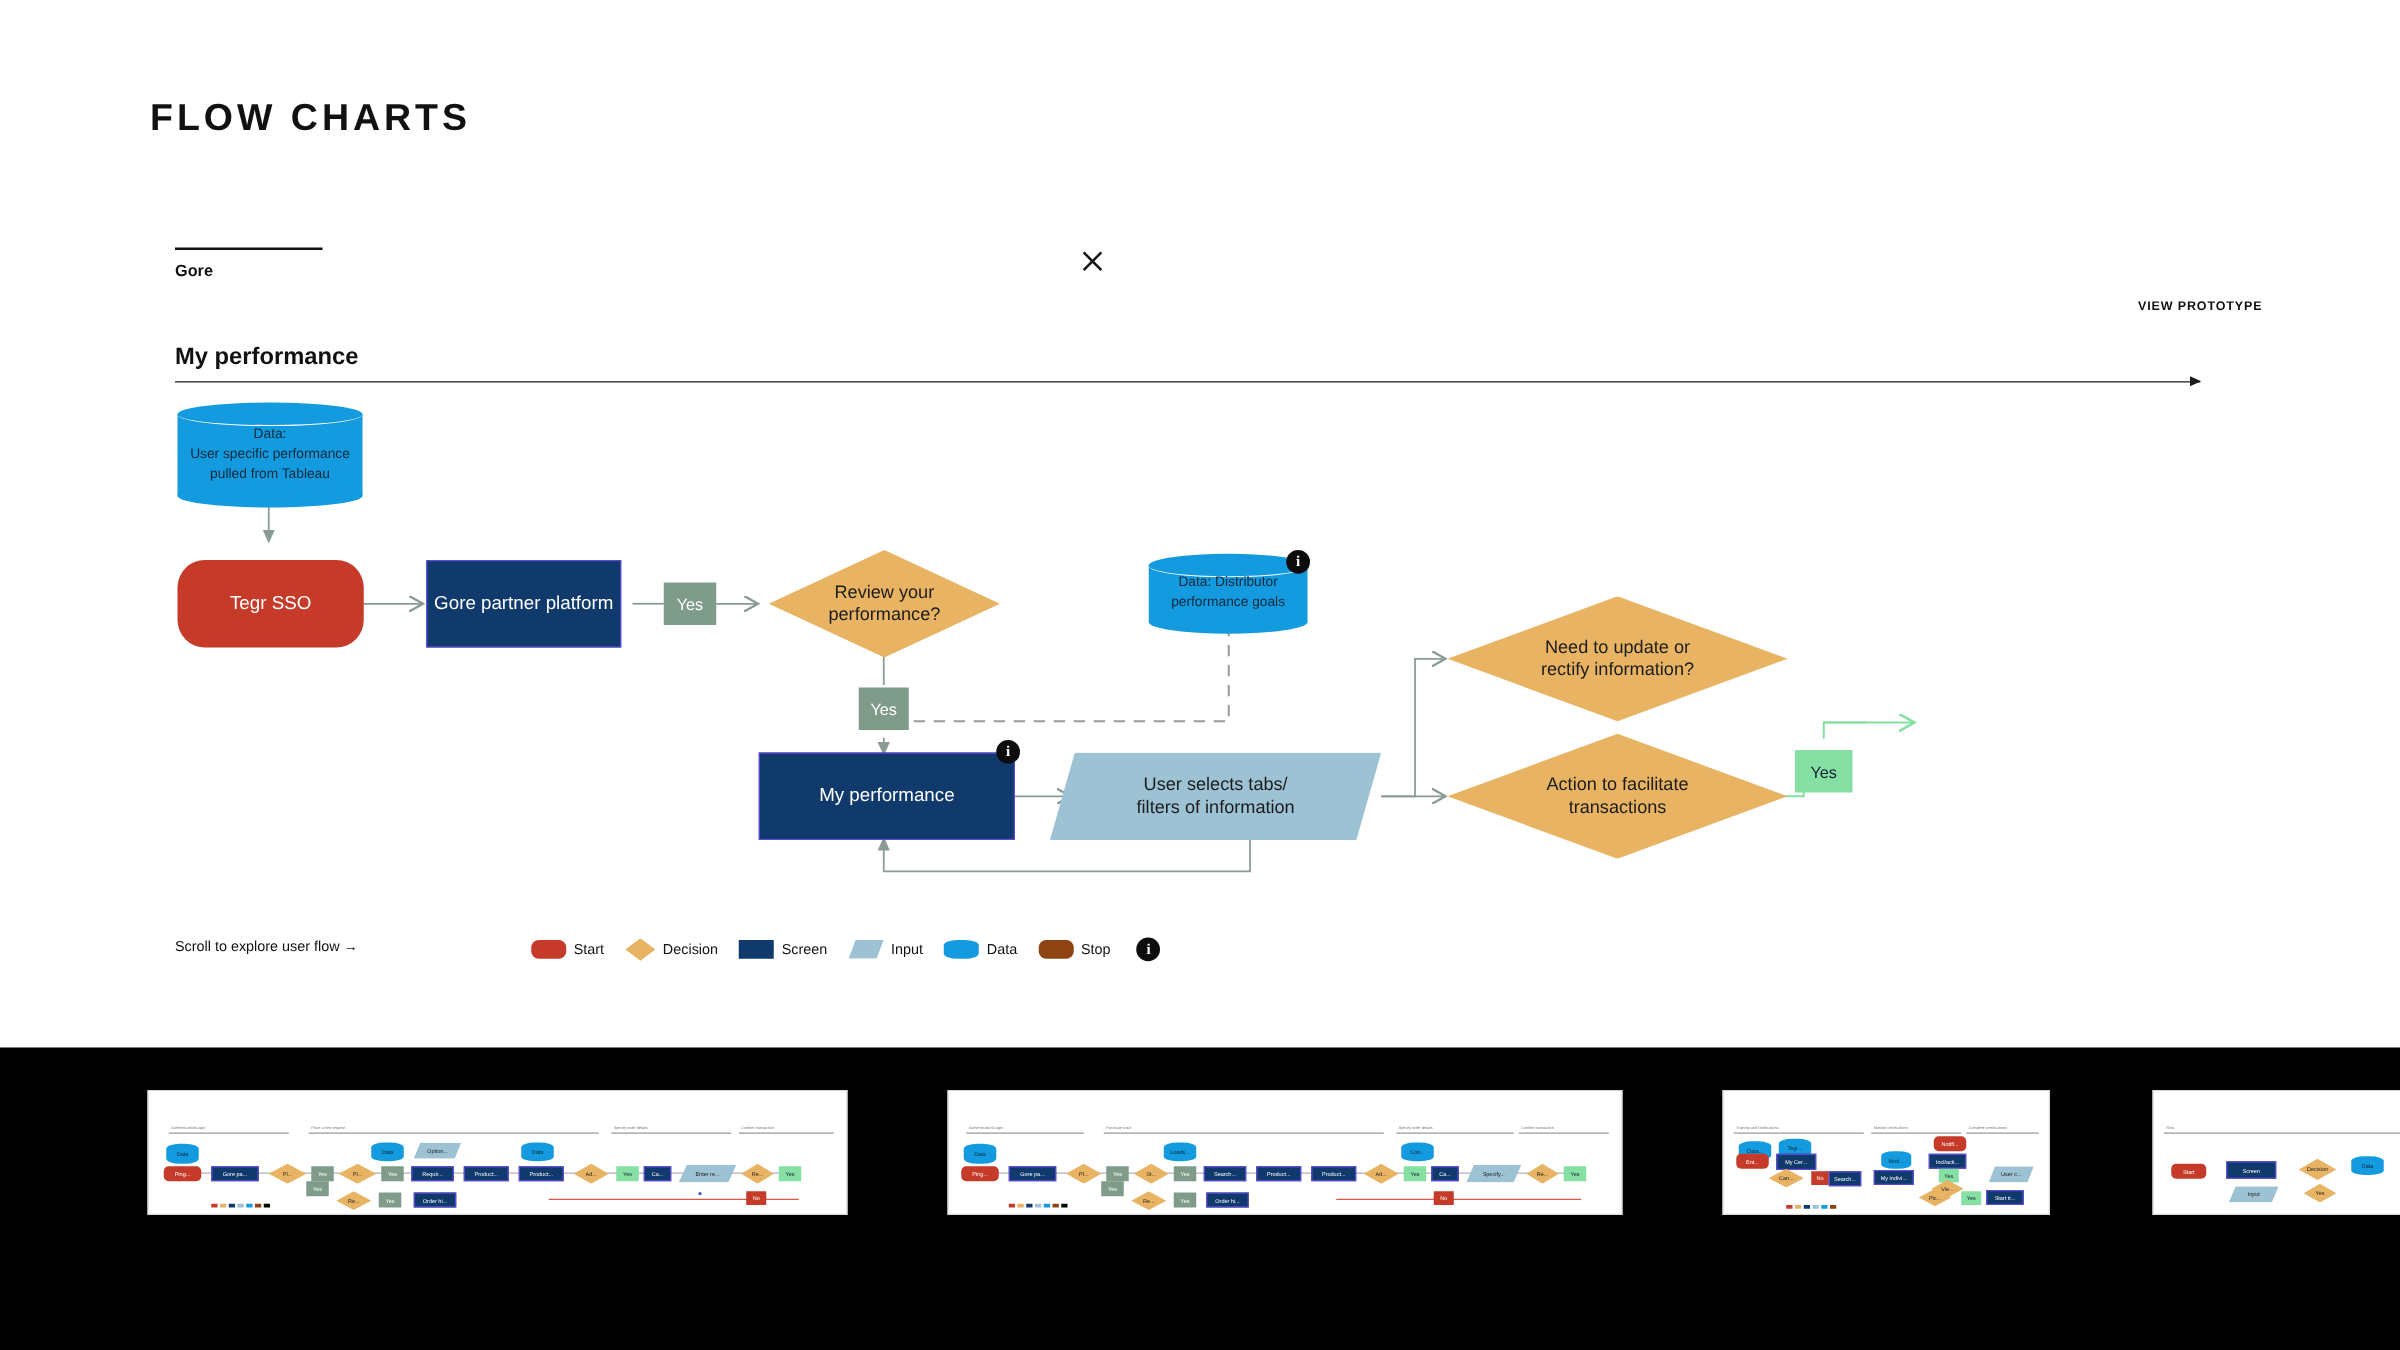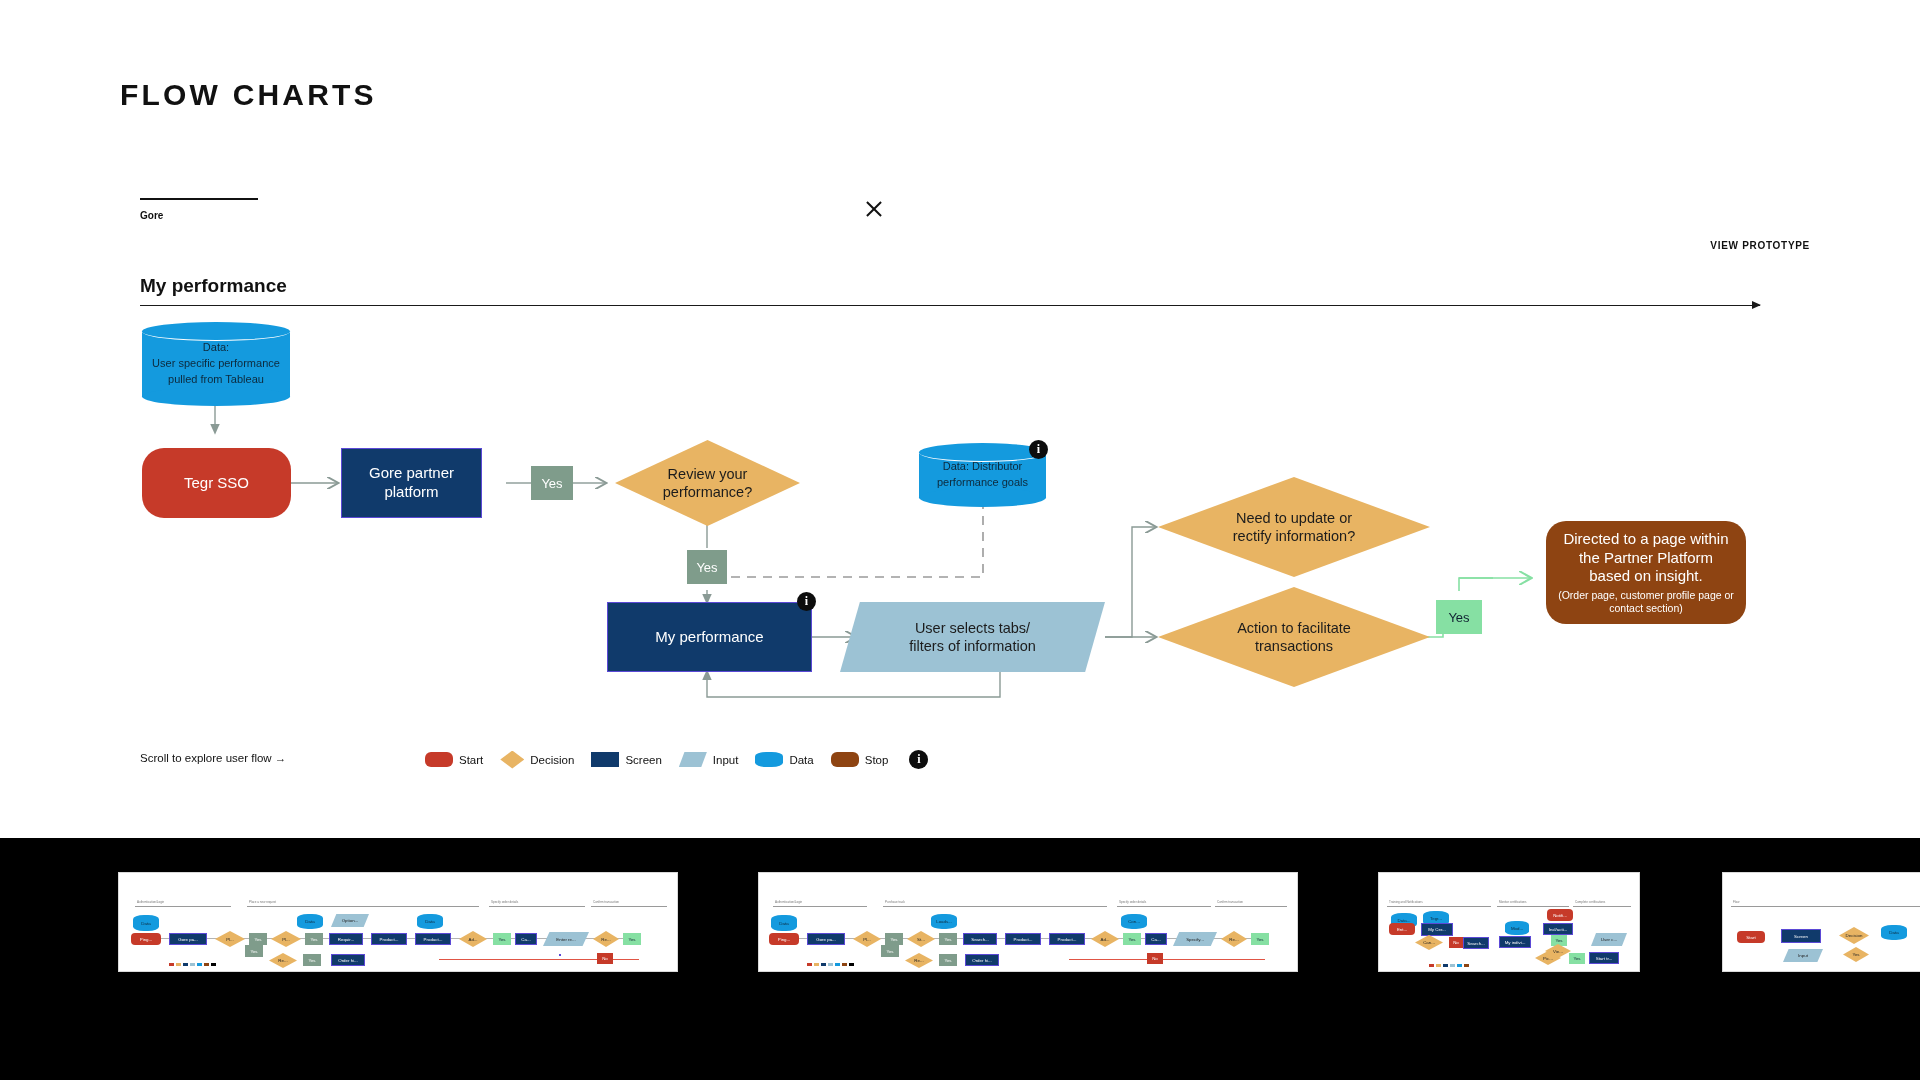--- a/index.html
+++ b/index.html
@@ -33,21 +33,21 @@
 
   .view-prototype{
     position:absolute; right:110px; top:240px;
     font-size:10px; font-weight:bold; letter-spacing:.7px;
     color:#111; cursor:pointer;
   }
 
   
   .story{ position:absolute; left:140px; top:198px; }
   .story .rule{ width:118px; height:2px; background:#111; margin-bottom:9px;}
-  .story .persona{ font-size:10px; font-weight:bold; color:#111; line-height:1.3;}
+  .story .persona{ font-size:13px; font-weight:bold; color:#111; line-height:1.3;}
   .story .sentence{ font-size:11.5px; color:#111; line-height:1.45; margin-top:1px;}
   .story .sentence u{ text-decoration:underline; }
 
   
   .section-title{
     position:absolute; left:140px; top:275px;
     font-size:19px; font-weight:bold; color:#111;
   }
   .section-rule{
     position:absolute; left:140px; top:305px;
@@ -241,21 +241,21 @@
         <div>User specific performance</div>
         <div>pulled from Tableau</div>
       </div>
     </div>
   </div>
 
   <div class="node n-start" style="left:142px; top:448px; width:149px; height:70px;">
     <span>Tegr SSO</span>
   </div>
 
-  <div class="node n-screen" style="left:341px; top:448px; width:141px; height:70px;">
+  <div class="node n-screen" style="left:341px; top:448px; width:156px; height:70px;">
     <span>Gore partner platform</span>
   </div>
 
   <div class="chip" style="left:531px; top:466px; width:42px; height:34px;">
     <span>Yes</span>
   </div>
 
   <div class="node n-decision" style="left:615px; top:440px; width:185px; height:86px;">
     <div class="dia"></div>
     <div class="txt">
@@ -307,28 +307,20 @@
     <div class="txt">
       <div>Need to update or</div>
       <div>rectify information?</div>
     </div>
   </div>
 
   <div class="chip green" style="left:1436px; top:600px; width:46px; height:34px;">
     <span>Yes</span>
   </div>
 
-  <div class="node n-stop" style="left:1546px; top:521px; width:200px; height:103px;">
-    <div>
-      <div>Directed to a page within</div>
-      <div>the Partner Platform</div>
-      <div>based on insight.</div>
-      <div class="sub">(Order page, customer profile page or contact section)</div>
-    </div>
-  </div>
 
 </div>
 
 <div class="scroll-hint">Scroll to explore user flow →</div>
 
 <div class="legend">
   <div class="item">
     <span class="sw sw-start"></span>
     <span class="lab">Start</span>
   </div>

